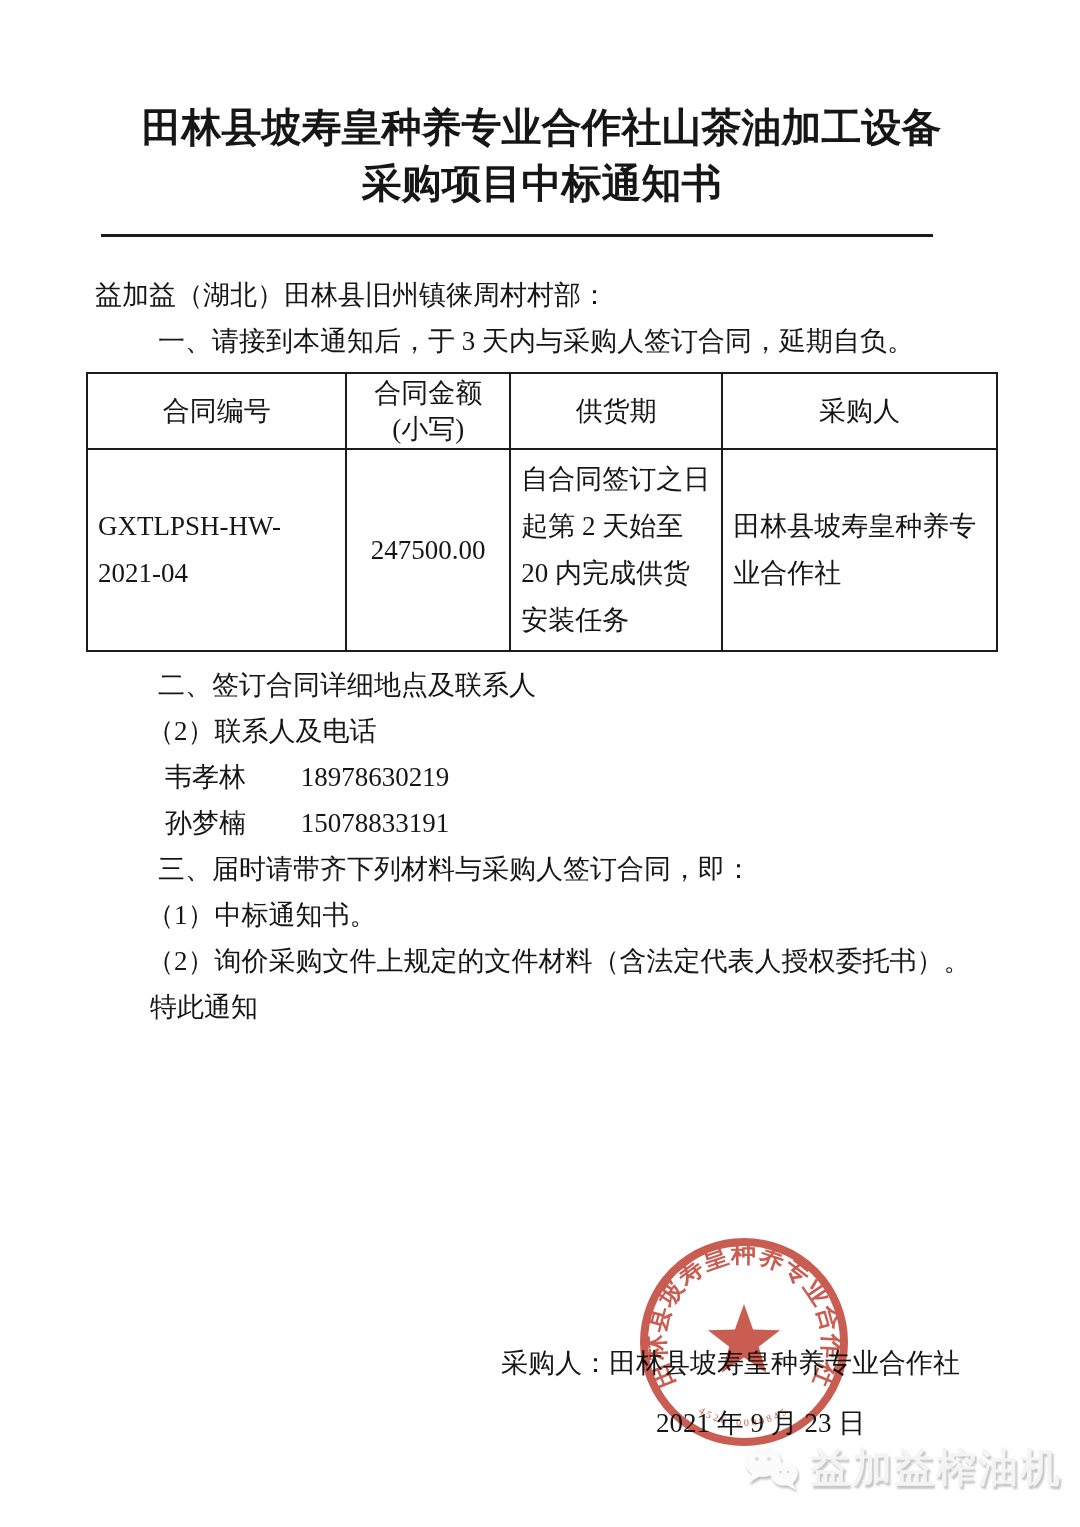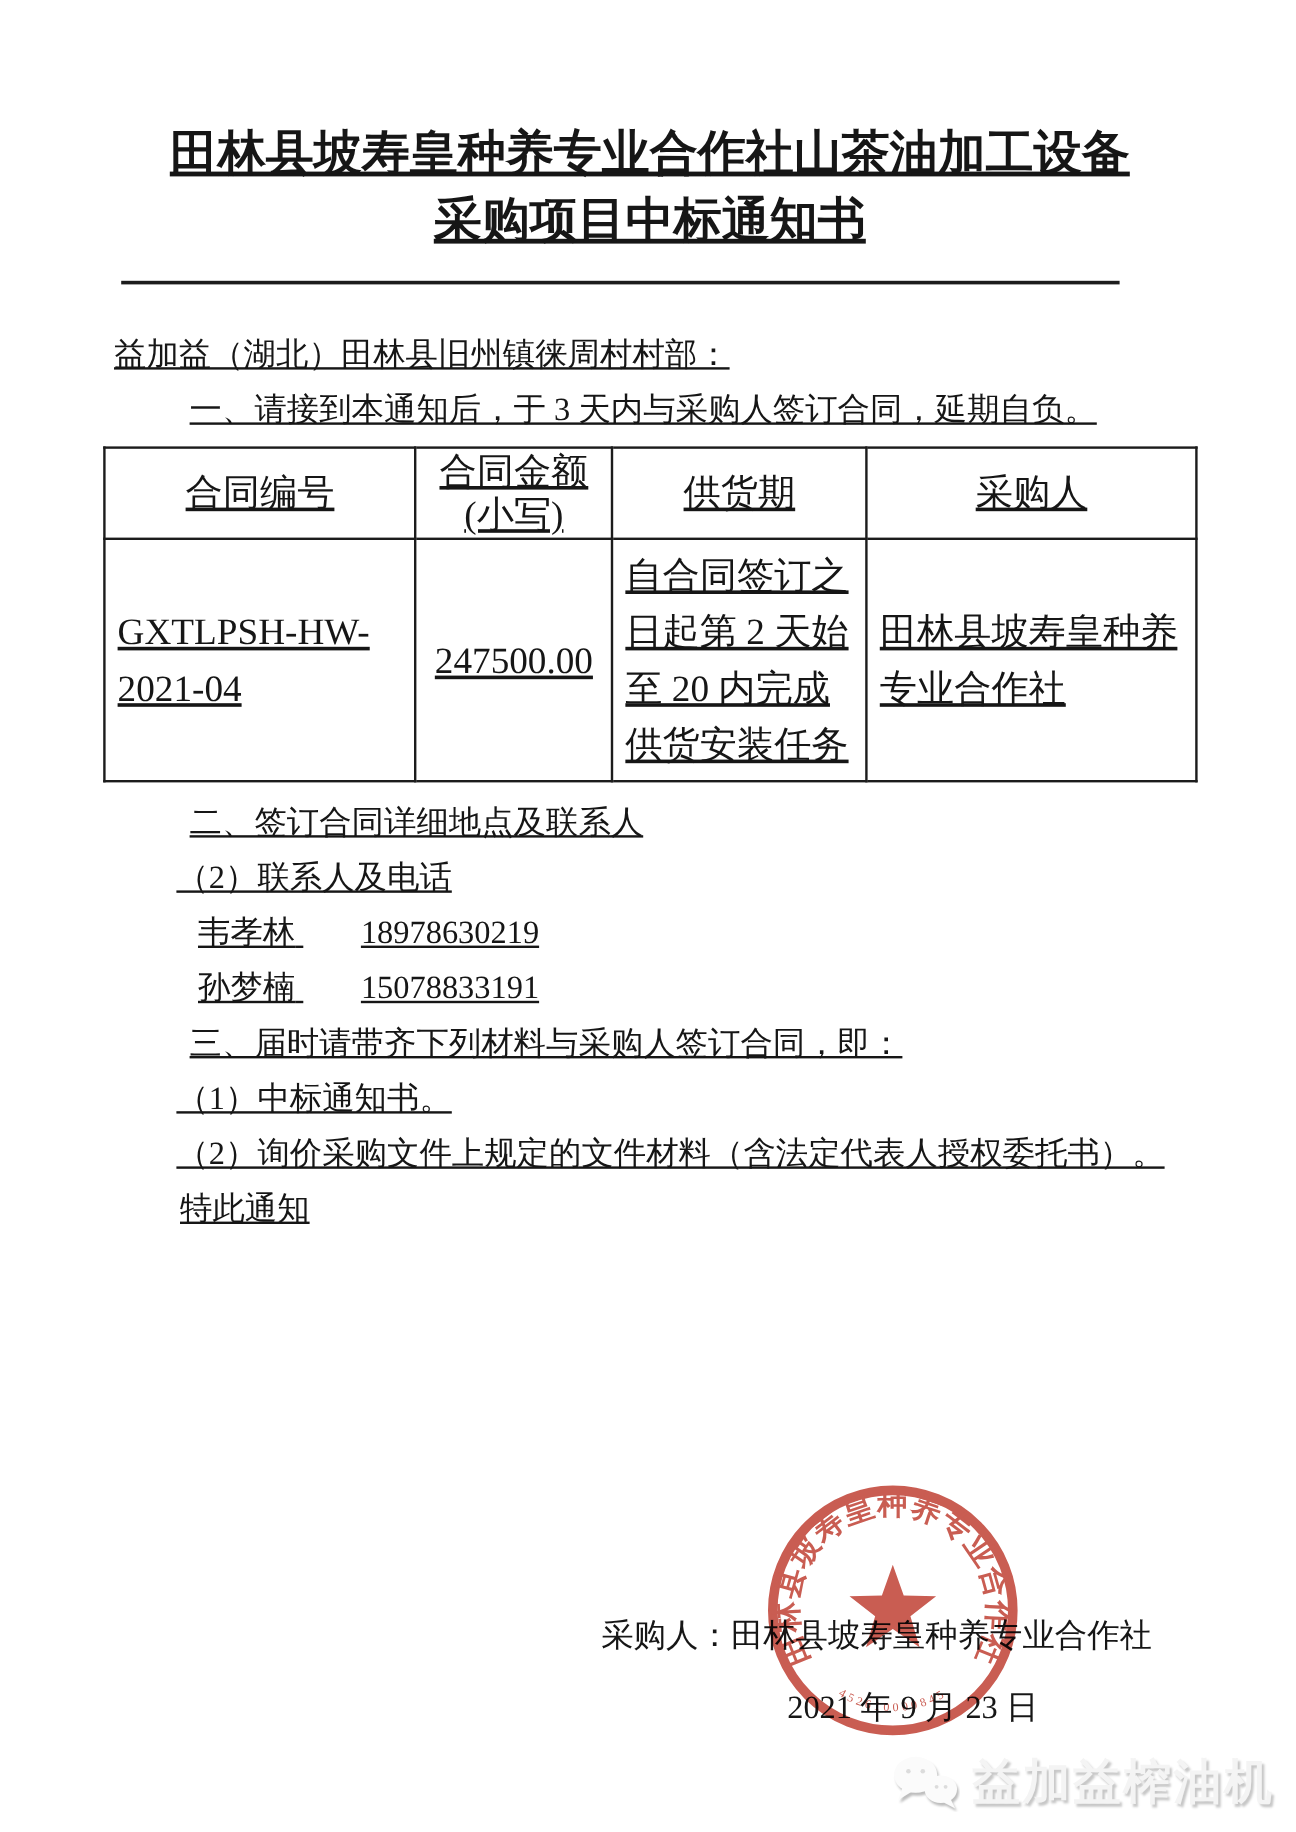--- a/index.html
+++ b/index.html
@@ -5,39 +5,39 @@
   * { box-sizing: border-box; }
   html,body { margin:0; padding:0; }
   body {
     width:1080px; height:1527px;
     background:#ffffff;
     font-family:"Liberation Serif","DejaVu Serif",serif;
     color:#161616;
     position:relative;
     overflow:hidden;
   }
-  .doc { padding:72px 92px 0 95px;text-decoration:underline; }
+  .doc { padding:72px 92px 0 95px; }
 
   .title { text-align:center; font-size:40px; font-weight:700; line-height:56px; margin:28px 0 0 0; }
   .rule { border:none; border-top:3px solid #1c1c1c; width:832px; margin:22px 0 0 6px; }
 
   p { margin:0; }
   .body-text { font-size:27px; line-height:46px; }
   .salutation { margin-top:35px; }
   .para { text-indent:2em; text-align:justify; }
   .item-num { text-indent:63px; }
   .sub-item { text-indent:52px; text-align:justify; }
   .contact { padding-left:70px; }
   .contact-phone { margin-left:48px; font-family:"Liberation Serif","DejaVu Serif",serif; }
   .closing { text-indent:55px; }
 
   table.contract {
     border-collapse:collapse; table-layout:fixed;
     width:912px; margin:8px 0 10px -9px;
-    font-size:31px;
+    font-size:27px;
   }
   table.contract th, table.contract td { border:2px solid #1c1c1c; }
   table.contract th {
     font-weight:normal; height:70px; text-align:center; vertical-align:middle;
     white-space:pre-line; line-height:36px;
   }
   table.contract td { height:147px; vertical-align:middle; padding:6px 10px; line-height:47px; }
   .col-1 { width:28.5%; } .col-2 { width:18%; } .col-3 { width:23.3%; } .col-4 { width:30.2%; }
   td.cell-contract-no { text-align:left; padding-left:7px; padding-right:2px; }
   td.cell-amount { text-align:center; }
@@ -48,21 +48,21 @@
   .date { padding-left:640px; margin-top:14px; }
 
   .seal {
     position:absolute; left:629px; top:1227px; width:230px; height:230px;
     mix-blend-mode:multiply; opacity:0.88; pointer-events:none;
   }
   .seal-arc-text { font-size:25px; letter-spacing:1px; font-weight:700; }
   .seal-serial { font-size:10px; letter-spacing:3px; }
 
   .footer {
-    position:absolute; right:18px; bottom:15px;
+    position:absolute; right:18px; bottom:32px;
     display:flex; align-items:center; gap:10px;justify-content:space-between;
   }
   .watermark-text {
     font-family:"Liberation Sans","DejaVu Sans",sans-serif;
     font-size:40px; font-weight:700; color:#f4f4f4;
     text-shadow:2px 3px 2px #c6c6c6; letter-spacing:2px;
   }
 </style>
 </head>
 <body>

